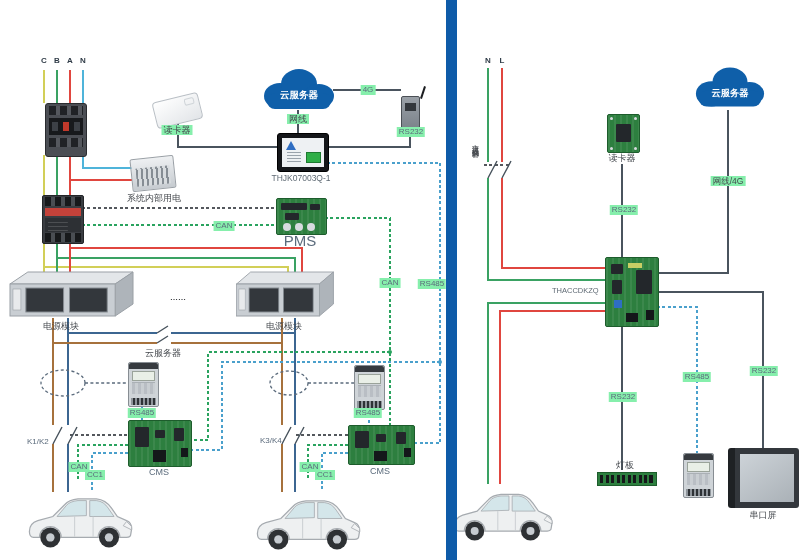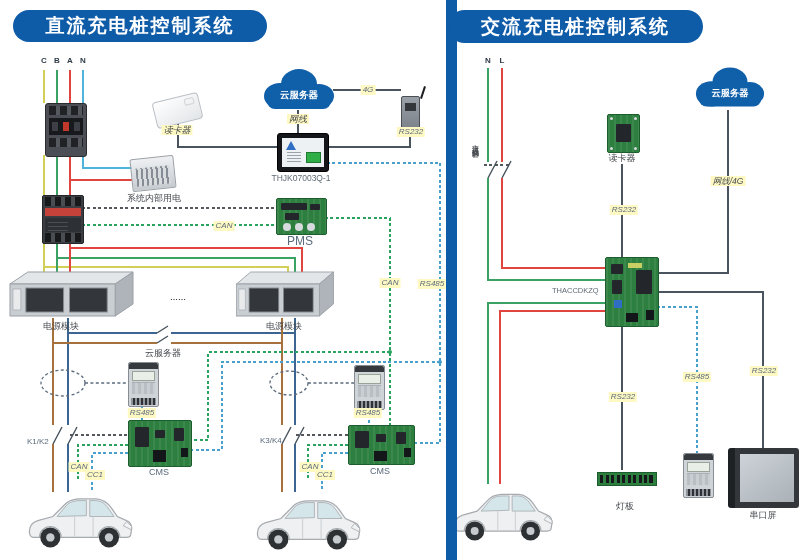--- a/index.html
+++ b/index.html
@@ -3,21 +3,21 @@
 <meta charset="utf-8">
 <style>
   html,body{margin:0;padding:0;background:#fff;}
   #stage{position:relative;width:800px;height:560px;background:#fff;overflow:hidden;
          font-family:"Liberation Sans","DejaVu Sans",sans-serif;}
   
   .wires{position:absolute;left:0;top:0;z-index:1;}
   .comp{position:absolute;z-index:2;}
   .lbl{position:absolute;z-index:3;font-size:8px;color:var(--label_slate,#5b6b7c);white-space:nowrap;display:inline-block;line-height:10px;}
   .zh{font-size:9px;color:var(--label_dark,#45494e);}
-  .onw{background:#fef9c3;padding:0 2px;font-style:italic;}
+  .onw{background:#86efac;padding:0 2px;}
   .cx{transform:translateX(-50%);}
   .ph{font-weight:bold;font-size:8px;color:#2e3a46;}
   .mono{font-size:8.5px;color:#5f6a74;}
   .vt{writing-mode:vertical-rl;text-orientation:upright;font-size:7px;letter-spacing:1px;color:var(--label_dark,#45494e);}
   .divider{position:absolute;left:446px;top:0;width:11px;height:560px;background:var(--banner,#0e5ba8);z-index:4;}
   .banner{position:absolute;height:32px;border-radius:17px;background:var(--banner,#0e5ba8);color:#fff;
           font-weight:bold;font-size:19px;letter-spacing:2px;display:flex;align-items:center;justify-content:center;z-index:5;}
   
   svg.wires path, svg.wires ellipse, svg.wires line{fill:none;}
   .w{stroke-width:1.8;}
@@ -289,21 +289,21 @@
   <span class="lbl ph cx" style="left:57px;top:56px">B</span>
   <span class="lbl ph cx" style="left:70px;top:56px">A</span>
   <span class="lbl ph cx" style="left:83px;top:56px">N</span>
 
   <span class="lbl zh onw cx" style="left:177px;top:125px">读卡器</span>
   <span class="lbl zh onw cx" style="left:298px;top:114px">网线</span>
   <span class="lbl onw cx" style="left:368px;top:85px">4G</span>
   <span class="lbl onw cx" style="left:411px;top:127px">RS232</span>
   <span class="lbl mono cx" style="left:301px;top:173px">THJK07003Q-1</span>
   <span class="lbl zh cx" style="left:154px;top:193px">系统内部用电</span>
-  <span class="lbl cx" style="left:300px;top:236px;font-size:12px">PMS</span>
+  <span class="lbl cx" style="left:300px;top:236px;font-size:15px">PMS</span>
   <span class="lbl onw cx" style="left:224px;top:221px">CAN</span>
   <span class="lbl onw cx" style="left:390px;top:278px">CAN</span>
   <span class="lbl onw cx" style="left:432px;top:279px">RS485</span>
   <span class="lbl zh cx" style="left:61px;top:321px">电源模块</span>
   <span class="lbl zh cx" style="left:284px;top:321px">电源模块</span>
   <span class="lbl cx" style="left:178px;top:293px;font-weight:bold;color:#3c3f43">……</span>
   <span class="lbl zh cx" style="left:163px;top:348px">云服务器</span>
   <span class="lbl onw cx" style="left:142px;top:408px">RS485</span>
   <span class="lbl onw cx" style="left:368px;top:408px">RS485</span>
   <span class="lbl" style="left:27px;top:437px">K1/K2</span>
@@ -318,20 +318,18 @@
   <span class="lbl ph cx" style="left:488px;top:56px">N</span>
   <span class="lbl ph cx" style="left:502px;top:56px">L</span>
   <span class="lbl vt" style="left:470px;top:139px">交流进线接触器</span>
   <span class="lbl zh cx" style="left:622px;top:153px">读卡器</span>
   <span class="lbl onw cx" style="left:624px;top:205px">RS232</span>
   <span class="lbl zh onw cx" style="left:728px;top:176px;font-size:8.5px">网线/4G</span>
   <span class="lbl mono" style="left:552px;top:286px;font-size:7.5px">THACCDKZQ</span>
   <span class="lbl onw cx" style="left:623px;top:392px">RS232</span>
   <span class="lbl onw cx" style="left:697px;top:372px">RS485</span>
   <span class="lbl onw cx" style="left:764px;top:366px">RS232</span>
-  <span class="lbl zh cx" style="left:625px;top:501px">灯板</span>
+  <span class="lbl zh cx" style="left:625px;top:460px">灯板</span>
   <span class="lbl zh cx" style="left:763px;top:510px">串口屏</span>
 
   <div class="divider"></div>
-  <div class="banner" style="left:13px;top:10px;width:254px">直流充电桩控制系统</div>
-  <div class="banner" style="left:448px;top:10px;width:255px;height:33px">交流充电桩控制系统</div>
 
 </div>
 
 </body></html>

